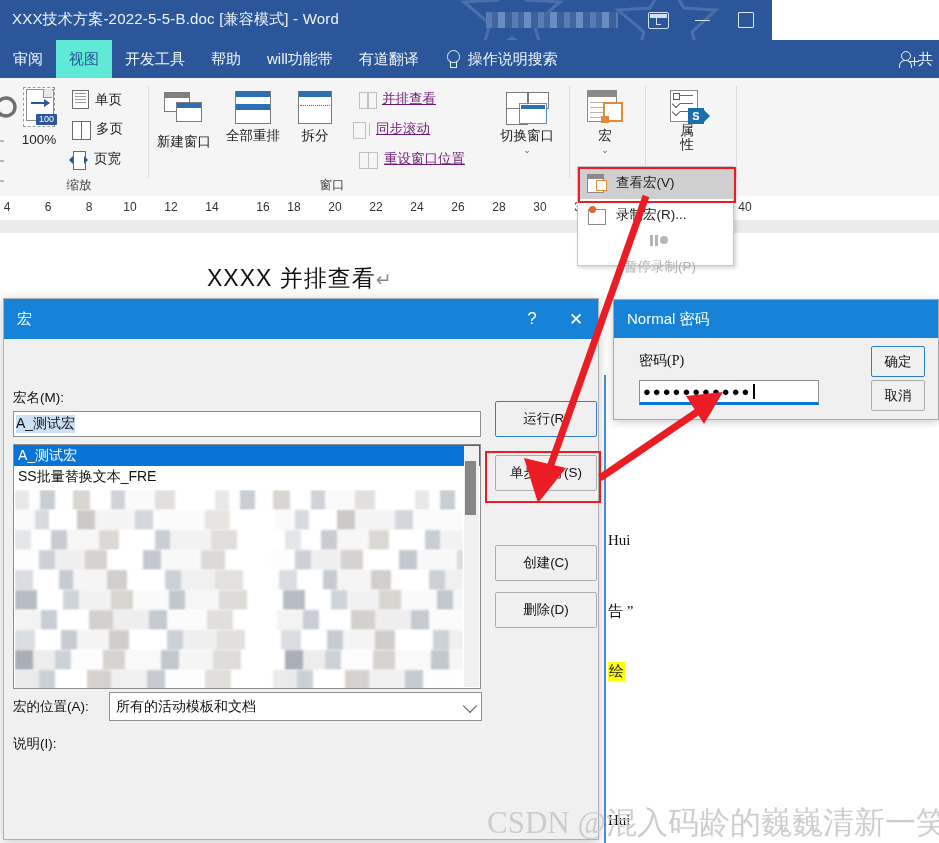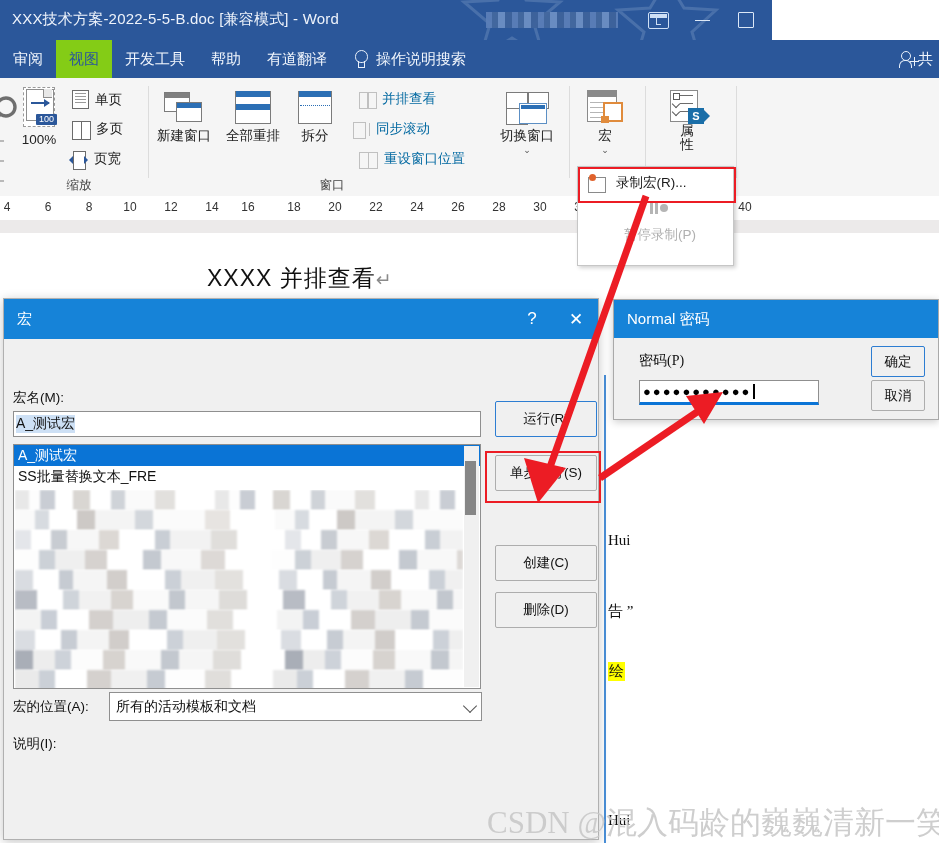--- a/index.html
+++ b/index.html
@@ -44,21 +44,21 @@
 
   
   .tabstrip{
     position:absolute; left:0; top:40px; width:939px; height:38px;
     background:#2b579a; color:#ffffff; display:flex; align-items:stretch;
   }
   .tab{
     display:flex; align-items:center; padding:0 13px; font-size:15px; color:#f0f5fc;
     white-space:nowrap;
   }
-  .tab.active{ background:#84cc16; color:#2b579a;justify-content:flex-end; }
+  .tab.active{ background:#5eead4; color:#2b579a;justify-content:flex-end; }
   .tell-me{ display:flex; align-items:center; gap:9px; padding:0 10px 0 14px; font-size:15px; color:#f0f5fc;}
   .bulb{ width:13px; height:19px; position:relative; display:inline-block; }
   .bulb::before{ content:""; position:absolute; left:1px; top:0; width:11px; height:11px;
      border:1.4px solid #eaf1fb; border-radius:50% 50% 45% 45%; }
   .bulb::after{ content:""; position:absolute; left:4px; top:11px; width:5px; height:6px;
      border-left:1.4px solid #eaf1fb; border-right:1.4px solid #eaf1fb; border-bottom:1.4px solid #eaf1fb;}
   .share{
     position:absolute; right:2px; top:40px; height:38px; display:flex; align-items:center;
     gap:4px; font-size:15px; color:#f0f5fc; padding-right:4px;
   }
@@ -81,21 +81,21 @@
   .rgroup .glabel{
     position:absolute; bottom:2px; width:100%; text-align:center; font-size:12.5px; color:#444;
   }
   .rsep{ position:absolute; top:8px; width:1px; height:92px; background:#dcdcdc; }
 
   .bigbtn{ position:absolute; display:flex; flex-direction:column; align-items:center; }
   .bigbtn .cap{ font-size:13.5px; color:#222; margin-top:3px; white-space:nowrap; }
   .bigbtn .cap2{ font-size:13.5px; color:#222; line-height:1.05; text-align:center; }
 
   .smallrow{ position:absolute; display:flex; align-items:center; gap:6px; font-size:13.5px; color:#222; }
-  .smallrow.dim{ color:#0369a1; }
+  .smallrow.dim{ color:#701a75;text-decoration:underline; }
 
   .magnifier{ position:absolute; left:-12px; top:14px; width:40px; height:40px; }
 
   
   .zoomico{ width:40px; height:42px; position:relative; }
   .zoomico .page{ position:absolute; left:4px; top:0; width:30px; height:38px; border:1px dashed #9a9a9a; background:#fff;}
   .zoomico .pg2{ position:absolute; left:7px; top:2px; width:26px; height:30px; border:1px solid #8e8e8e; background:#fff;}
   .zoomico .corner{ position:absolute; right:7px; top:2px; width:8px; height:8px; background:#e8e8e8; border-left:1px solid #8e8e8e; border-bottom:1px solid #8e8e8e;}
   .zoomico .arw{ position:absolute; left:12px; top:15px; width:18px; height:2px; background:#2b579a;}
   .zoomico .arw::after{content:"";position:absolute;right:-1px;top:-3px;border-left:6px solid #2b579a;border-top:4px solid transparent;border-bottom:4px solid transparent;}
@@ -318,20 +318,23 @@
   <div class="tab active">
       <span>视图</span>
     </div>
   <div class="tab">
       <span>开发工具</span>
     </div>
   <div class="tab">
       <span>帮助</span>
     </div>
   <div class="tab">
+      <span>will功能带</span>
+    </div>
+  <div class="tab">
       <span>有道翻译</span>
     </div>
   <div class="tell-me">
     <span class="bulb"></span>
     <span>操作说明搜索</span>
   </div>
 </div>
 <div class="share">
   <span class="person">
       <span class="plus"></span>
@@ -377,21 +380,21 @@
           <span class="bx"></span>
           <span class="ra"></span>
         </span>
       <span>页宽</span>
     </div>
     <div class="glabel">缩放</div>
   </div>
   <div class="rsep" style="left:148px;"></div>
 
   <div class="rgroup" style="left:152px;width:486px;">
-    <div class="bigbtn" style="left:5px;top:12px;">
+    <div class="bigbtn" style="left:5px;top:12px;gap:6px;">
       <div class="ico-newwin">
           <div class="a">
             <i></i>
           </div>
           <div class="b">
             <i></i>
           </div>
         </div>
       <div class="cap">新建窗口</div>
     </div>
@@ -481,20 +484,29 @@
         <div class="s">S</div>
       </div>
       <div class="cap2">属</div>
       <div class="cap2">性</div>
     </div>
   </div>
   <div class="rsep" style="left:736px;"></div>
 </div>
 
 <div class="macromenu">
+  <div class="mi sel">
+    <span class="mi-ico view">
+        <span class="g">
+          <i></i>
+        </span>
+        <span class="or"></span>
+      </span>
+    <span>查看宏(V)</span>
+  </div>
   <div class="mi">
     <span class="mi-ico rec">
         <span class="g"></span>
         <span class="dot"></span>
       </span>
     <span>录制宏(R)...</span>
   </div>
   <div class="mi dim">
     <span class="mi-ico pau">
         <span class="b"></span>
@@ -506,21 +518,21 @@
 </div>
 <div class="redbox-menu"></div>
 
 <div class="ruler">
   <span style="left:7px">4</span>
   <span style="left:48px">6</span>
   <span style="left:89px">8</span>
   <span style="left:130px">10</span>
   <span style="left:171px">12</span>
   <span style="left:212px">14</span>
-  <span style="left:248px">16</span>
+  <span style="left:263px">16</span>
   <span style="left:294px">18</span>
   <span style="left:335px">20</span>
   <span style="left:376px">22</span>
   <span style="left:417px">24</span>
   <span style="left:458px">26</span>
   <span style="left:499px">28</span>
   <span style="left:540px">30</span>
   <span style="left:581px">32</span>
   <span style="left:622px">34</span>
   <span style="left:663px">36</span>

